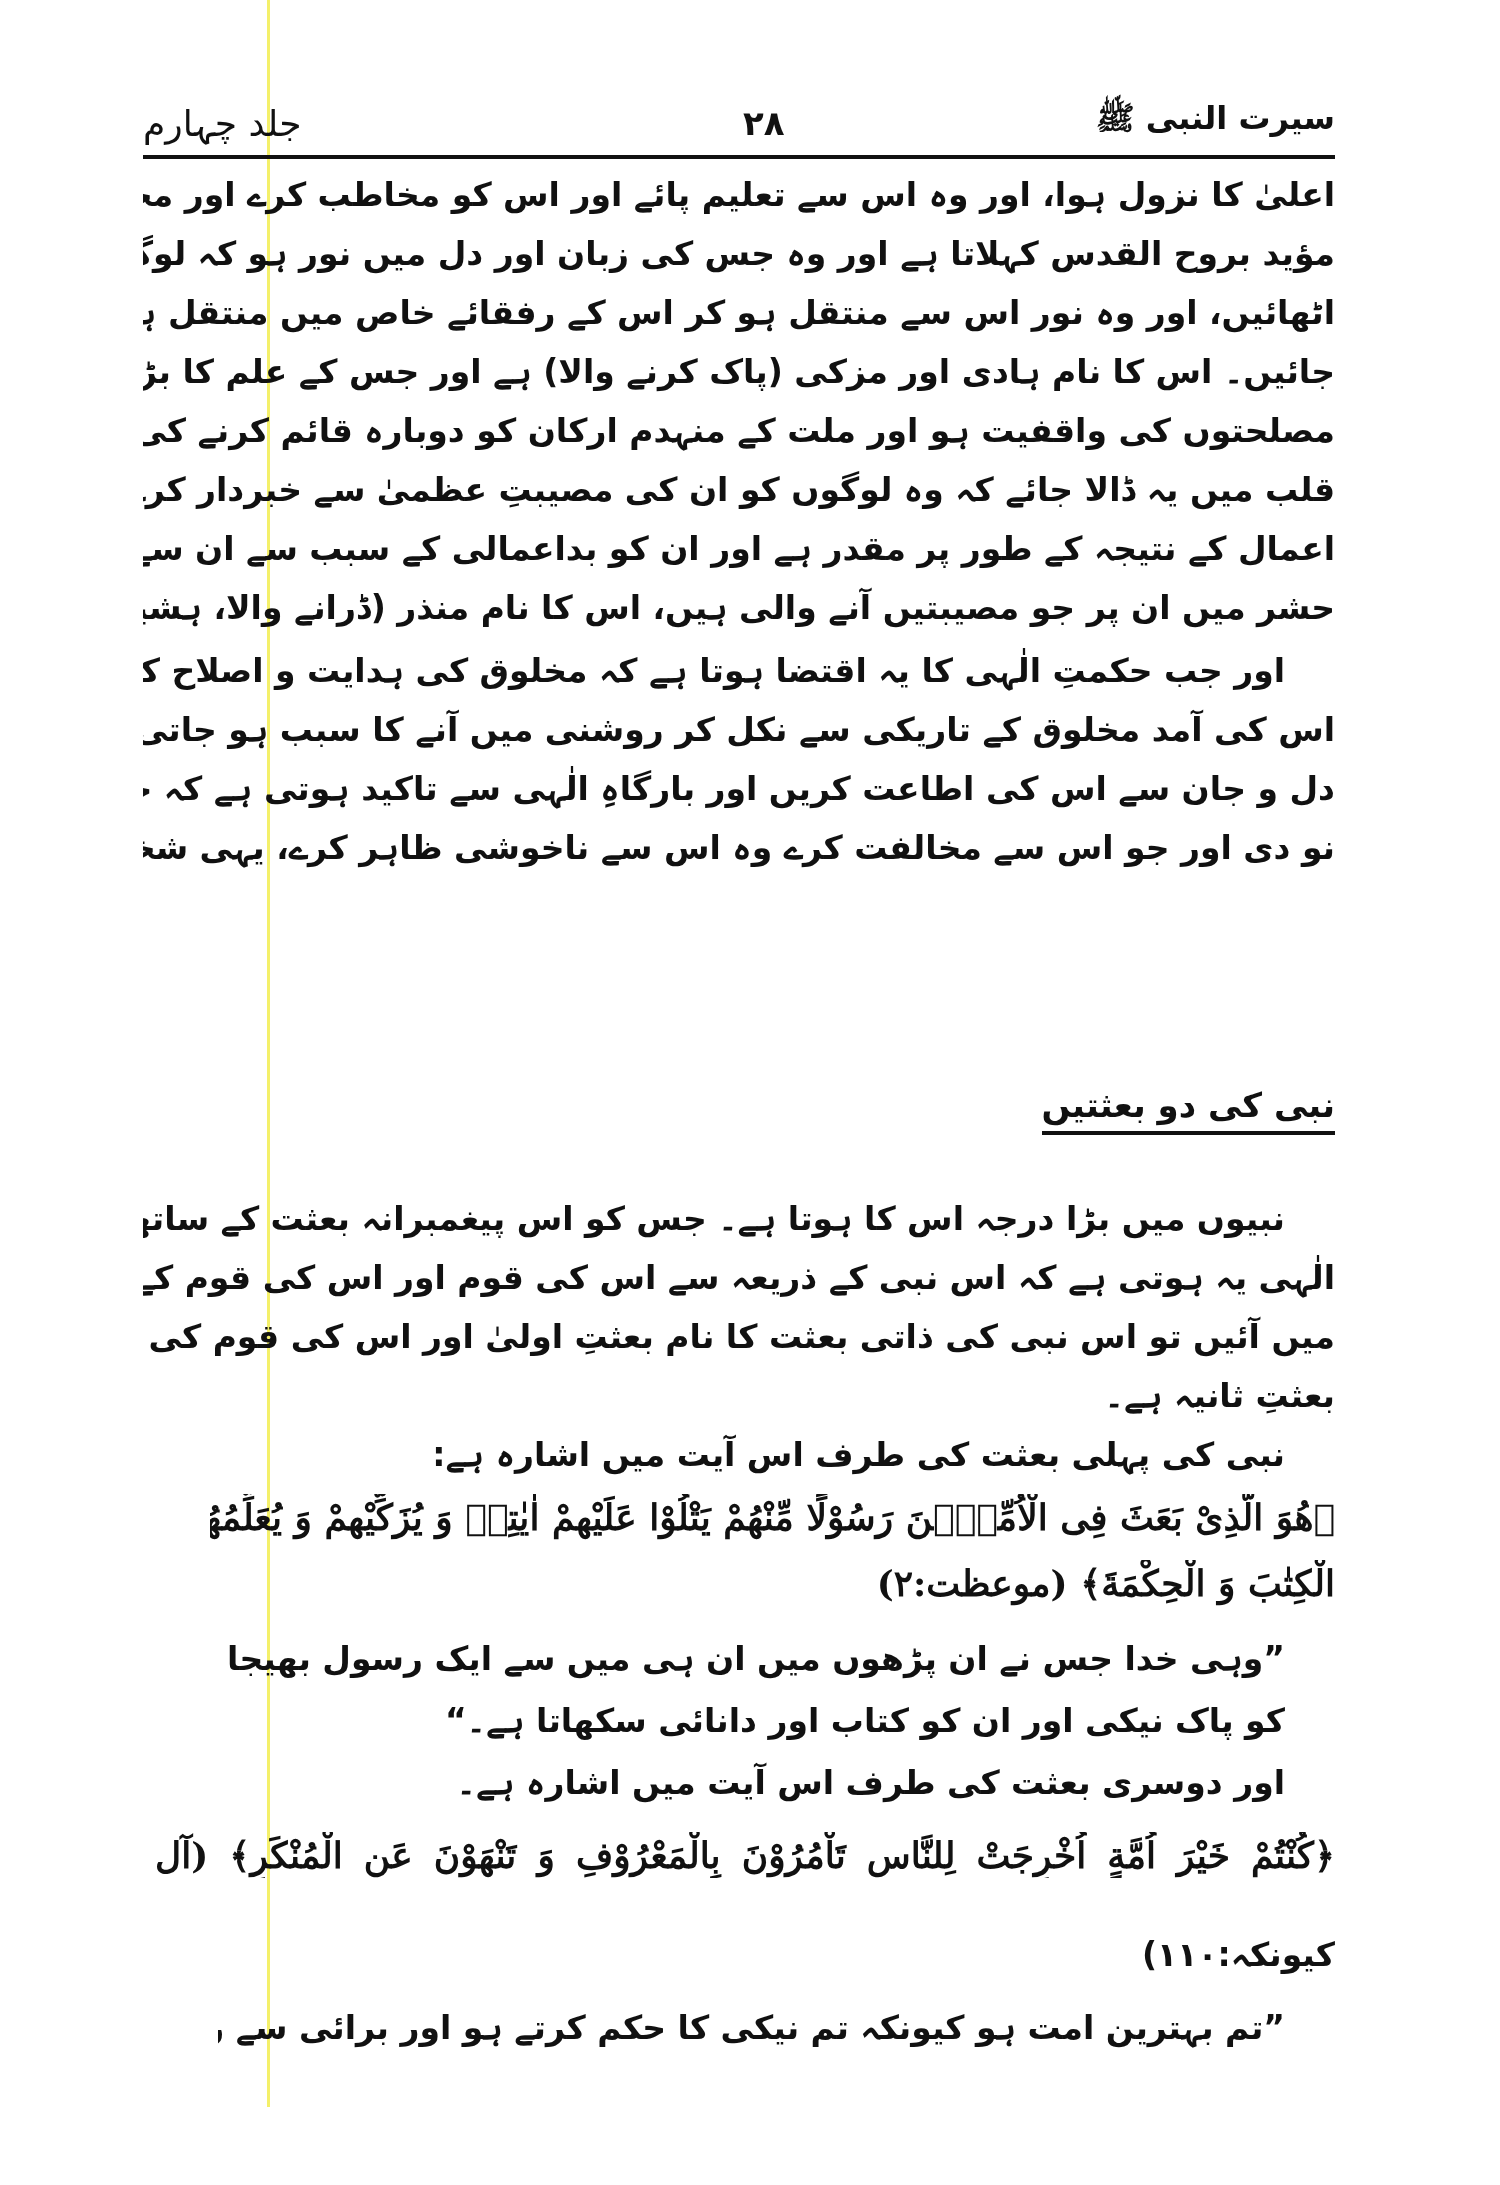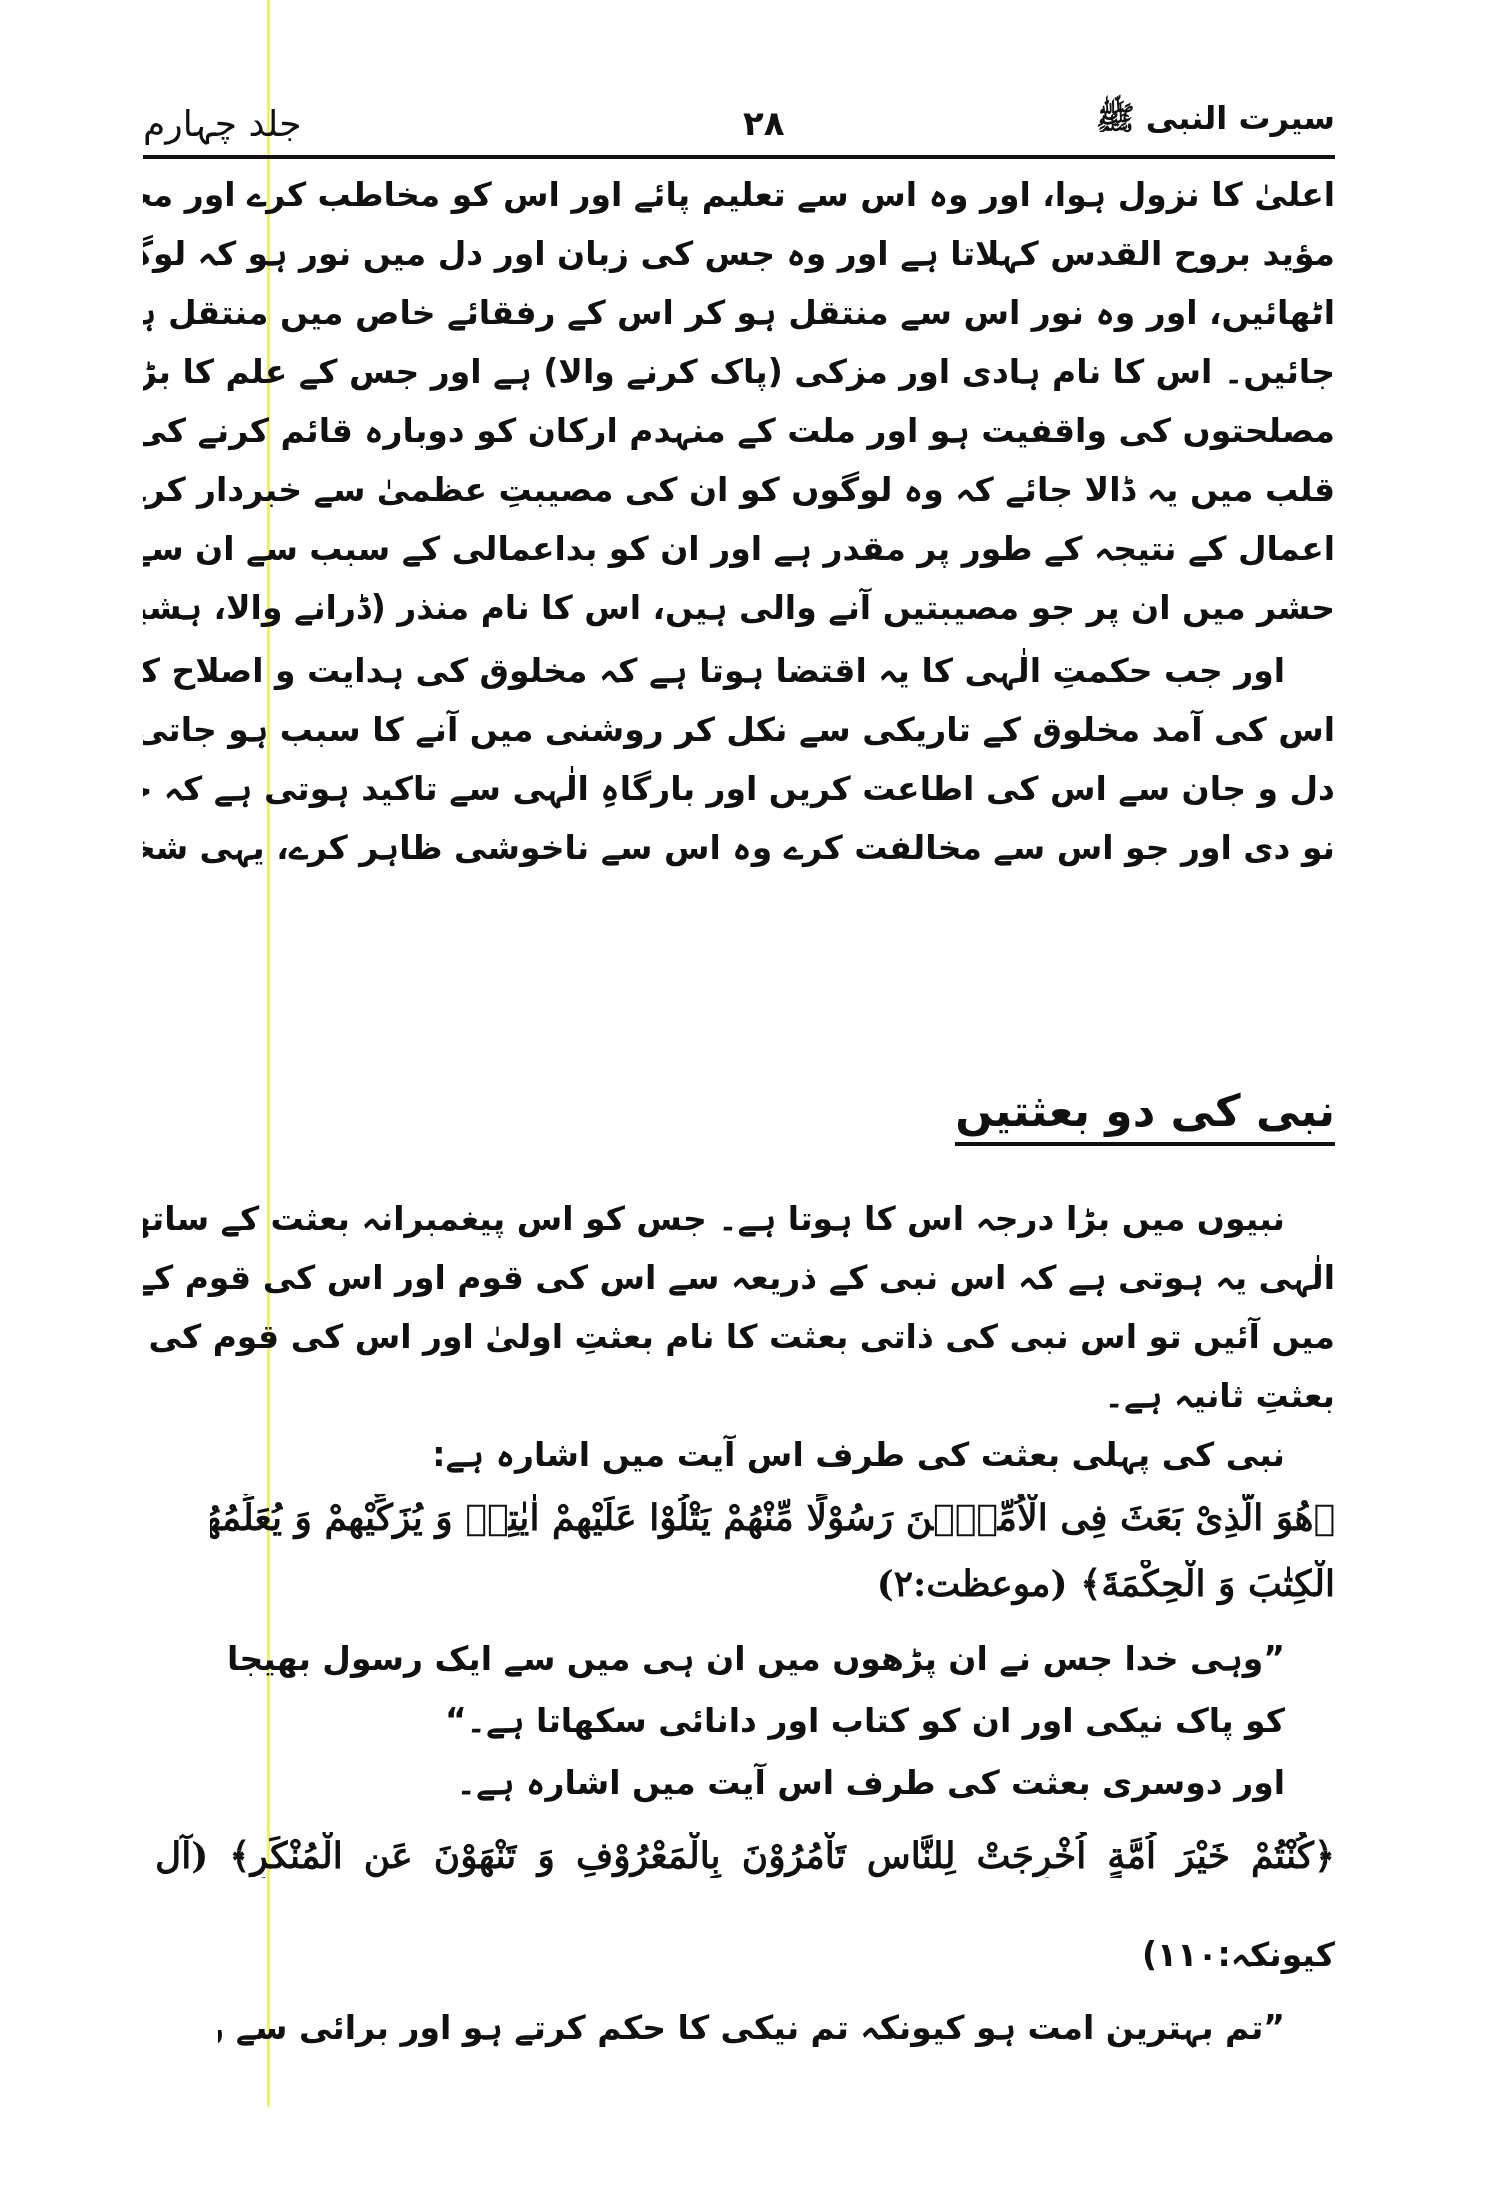--- a/index.html
+++ b/index.html
@@ -8,21 +8,21 @@
   .yellow-line { position: absolute; left: 267px; top: 0; width: 3px; height: 2107px; background: #f4f06a; }
   .header { position: absolute; left: 143px; top: 95px; width: 1192px; height: 62px; }
   .header .vol { position: absolute; left: 0; top: 8px; font-size: 36px; font-weight: normal; direction: rtl; }
   .header .pg { position: absolute; left: 560px; top: 8px; font-size: 34px; font-weight: bold; margin-left: 40px; }
   .header .title { position: absolute; right: 0; top: 4px; font-size: 32px; font-weight: bold; direction: rtl; }
   .header-rule { position: absolute; left: 143px; top: 155px; width: 1192px; height: 4px; background: #111; }
   .line { position: absolute; right: 165px; width: 1192px; direction: rtl; text-align: justify; text-align-last: justify;
           font-size: 33px; font-weight: bold; line-height: 46px; white-space: nowrap; overflow: hidden; }
   .line.last { text-align-last: right; }
   .line.indent { padding-right: 50px; box-sizing: border-box; }
-  .heading { position: absolute; right: 165px; top: 1085px; direction: rtl; font-size: 44px; font-weight: bold;
+  .heading { position: absolute; right: 165px; top: 1085px; direction: rtl; font-size: 34px; font-weight: bold;
              border-bottom: 4px solid #111; padding-bottom: 6px; }
   .arabic { font-family: "DejaVu Serif", serif; font-size: 36px; }
   .trans { right: 215px; width: 1067px; }
 </style>
 </head>
 <body>
 
 <div class="yellow-line"></div>
 
 <div class="header">

